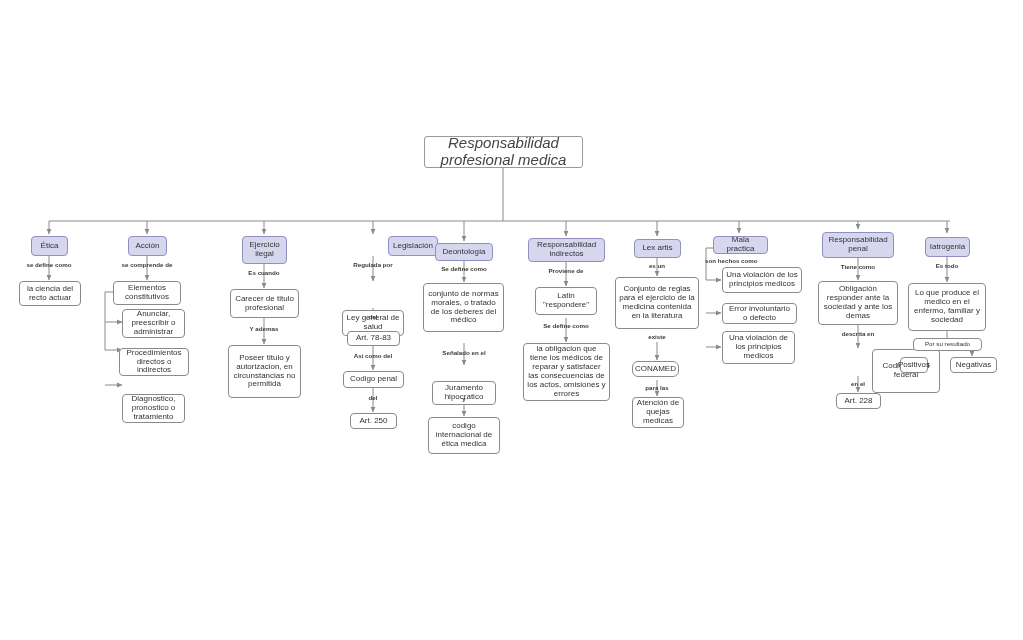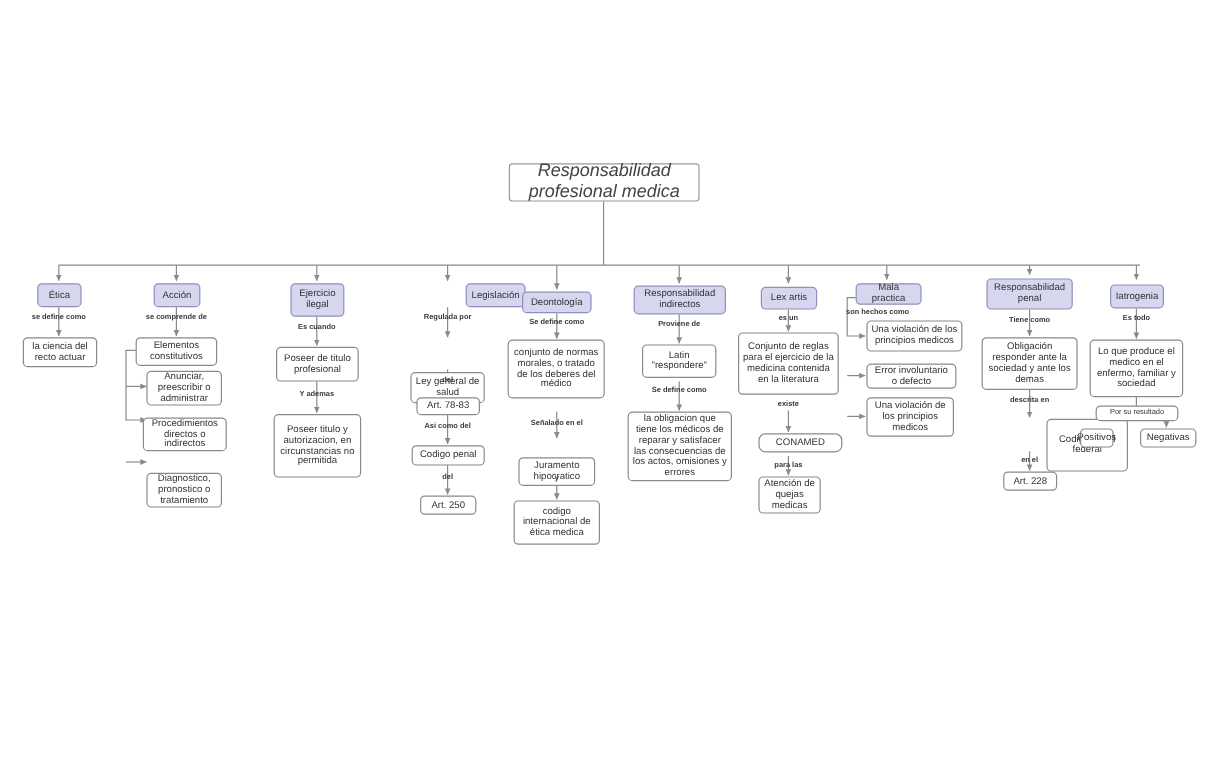--- a/index.html
+++ b/index.html
@@ -114,21 +114,21 @@
 
   <div class="node header" style="left:128px;top:236px;width:39px;height:20px;">Acción</div>
   <div class="label" style="left:102px;top:262px;width:90px;">se comprende de</div>
   <div class="node" style="left:113px;top:281px;width:68px;height:24px;">Elementos constitutivos</div>
   <div class="node" style="left:122px;top:309px;width:63px;height:29px;">Anunciar, preescribir o administrar</div>
   <div class="node" style="left:119px;top:348px;width:70px;height:28px;">Procedimientos directos o indirectos</div>
   <div class="node" style="left:122px;top:394px;width:63px;height:29px;">Diagnostico, pronostico o tratamiento</div>
 
   <div class="node header" style="left:242px;top:236px;width:45px;height:28px;">Ejercicio ilegal</div>
   <div class="label" style="left:219px;top:270px;width:90px;">Es cuando</div>
-  <div class="node" style="left:230px;top:289px;width:69px;height:29px;">Poseer de titulo profesional</div>
+  <div class="node" style="left:230px;top:289px;width:69px;height:29px;">Carecer de titulo profesional</div>
   <div class="label" style="left:219px;top:326px;width:90px;">Y ademas</div>
   <div class="node" style="left:228px;top:345px;width:73px;height:53px;">Poseer titulo y autorizacion, en circunstancias no permitida</div>
 
   <div class="node header" style="left:348px;top:236px;width:50px;height:20px;margin-left:40px;">Legislación</div>
   <div class="label" style="left:328px;top:262px;width:90px;">Regulada por</div>
   <div class="node" style="left:342px;top:282px;width:62px;height:26px;margin-top:28px;">Ley general de salud</div>
   <div class="label" style="left:328px;top:314px;width:90px;">del</div>
   <div class="node" style="left:347px;top:331px;width:53px;height:15px;">Art. 78-83</div>
   <div class="label" style="left:328px;top:353px;width:90px;">Asi como del</div>
   <div class="node" style="left:343px;top:371px;width:61px;height:17px;">Codigo penal</div>
@@ -146,21 +146,21 @@
   <div class="node header" style="left:528px;top:238px;width:77px;height:24px;">Responsabilidad indirectos</div>
   <div class="label" style="left:521px;top:268px;width:90px;">Proviene de</div>
   <div class="node" style="left:535px;top:287px;width:62px;height:28px;">Latin "respondere"</div>
   <div class="label" style="left:521px;top:323px;width:90px;">Se define como</div>
   <div class="node" style="left:523px;top:343px;width:87px;height:58px;">la obligacion que tiene los médicos de reparar y satisfacer las consecuencias de los actos, omisiones y errores</div>
 
   <div class="node header" style="left:634px;top:239px;width:47px;height:19px;">Lex artis</div>
   <div class="label" style="left:612px;top:263px;width:90px;">es un</div>
   <div class="node" style="left:615px;top:277px;width:84px;height:52px;">Conjunto de reglas para el ejercicio de la medicina contenida en la literatura</div>
   <div class="label" style="left:612px;top:334px;width:90px;">existe</div>
-  <div class="node rounded" style="left:632px;top:361px;width:70px;height:16px;">CONAMED</div>
+  <div class="node rounded" style="left:632px;top:361px;width:47px;height:16px;">CONAMED</div>
   <div class="label" style="left:612px;top:385px;width:90px;">para las</div>
   <div class="node" style="left:632px;top:397px;width:52px;height:31px;">Atención de quejas medicas</div>
 
   <div class="node header" style="left:713px;top:236px;width:55px;height:18px;">Mala practica</div>
   <div class="label" style="left:705px;top:258px;width:72px;text-align:left;">son hechos como</div>
   <div class="node" style="left:722px;top:267px;width:80px;height:26px;">Una violación de los principios medicos</div>
   <div class="node" style="left:722px;top:303px;width:75px;height:21px;">Error involuntario o defecto</div>
   <div class="node" style="left:722px;top:331px;width:73px;height:33px;">Una violación de los principios medicos</div>
 
   <div class="node header" style="left:822px;top:232px;width:72px;height:26px;">Responsabilidad penal</div>

